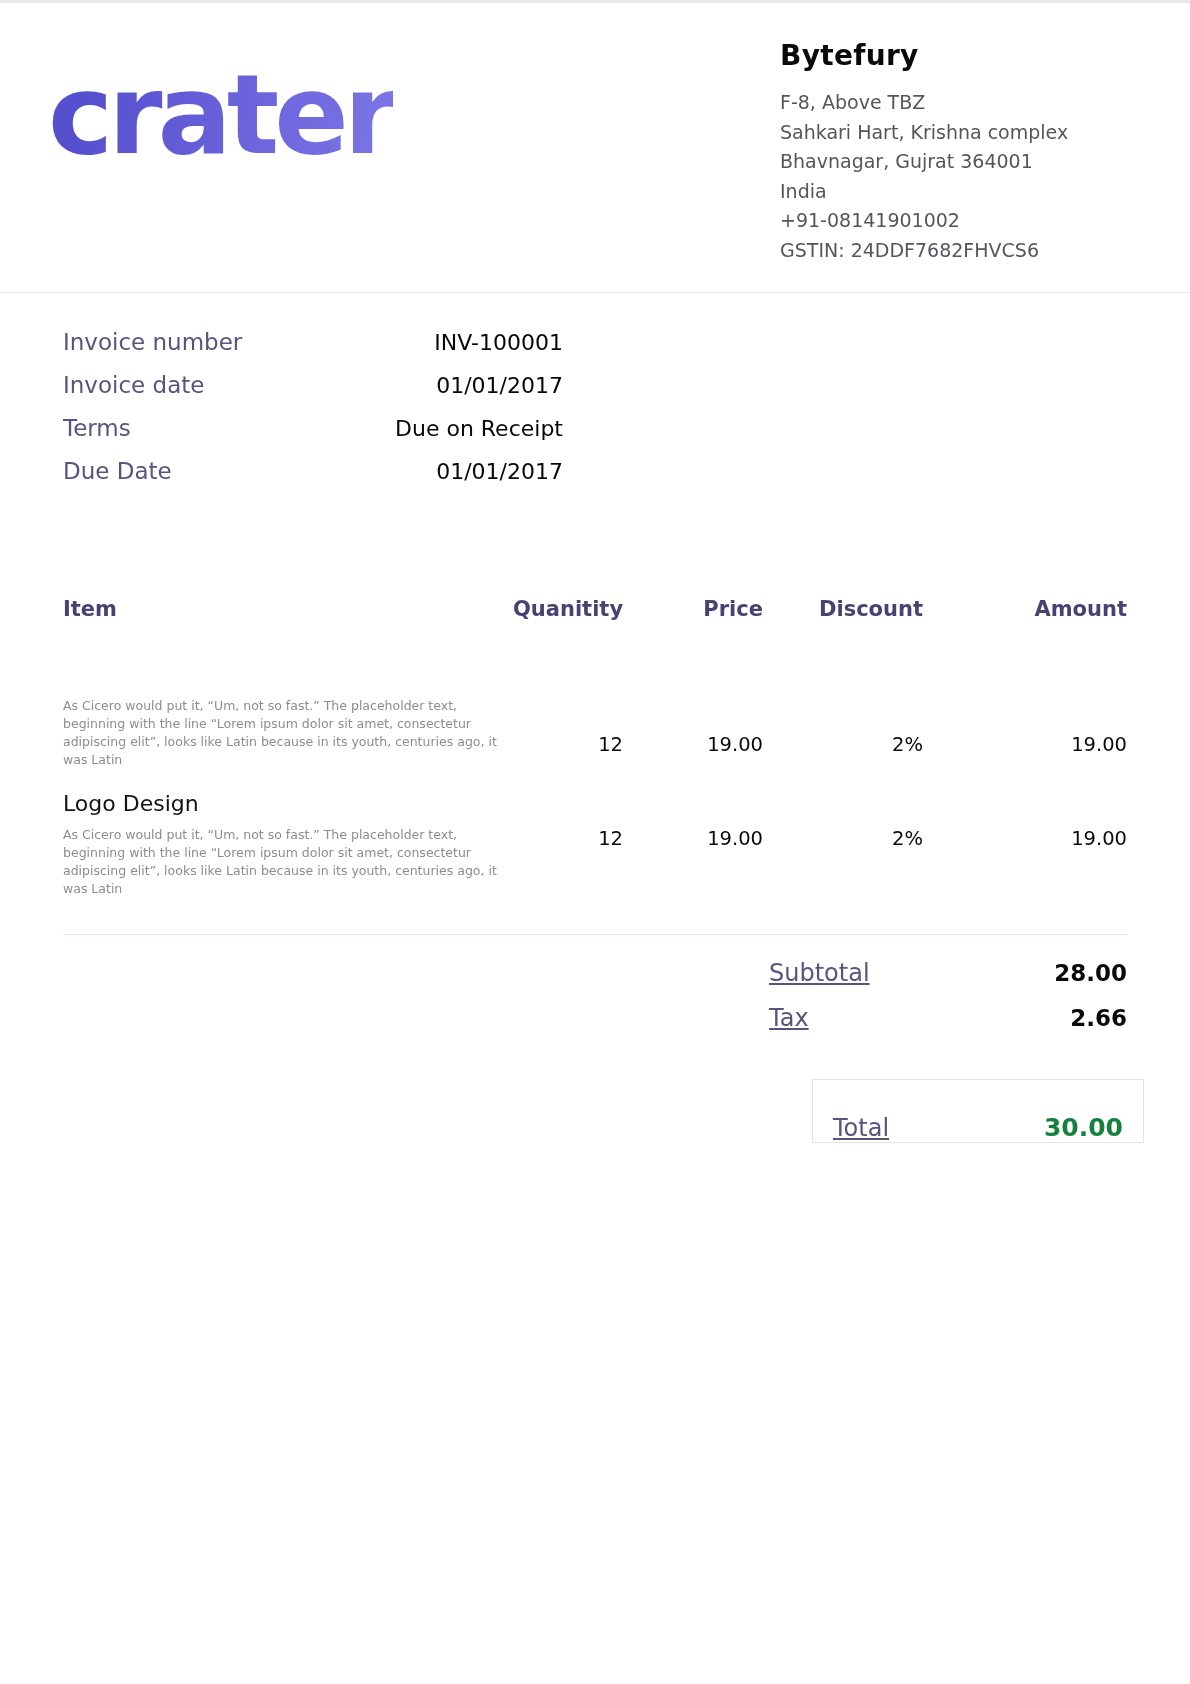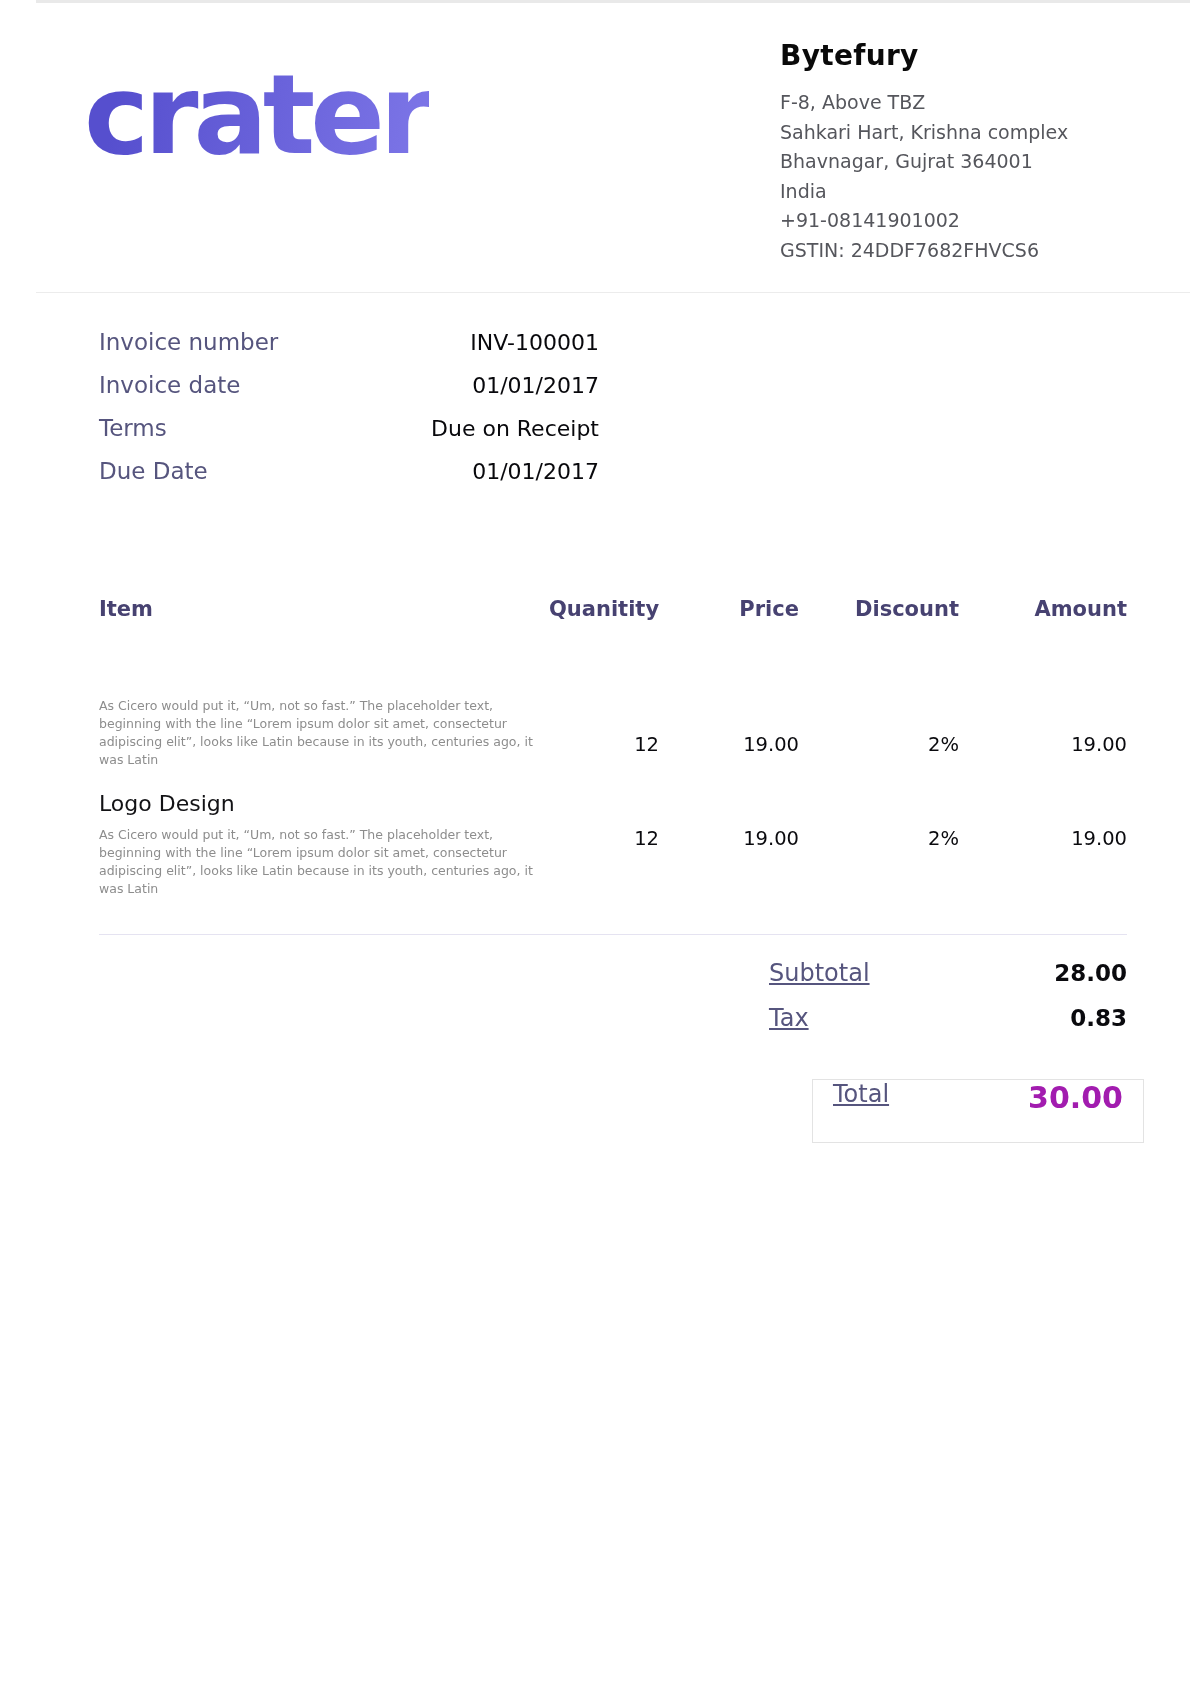--- a/index.html
+++ b/index.html
@@ -5,21 +5,20 @@
   * { margin: 0; padding: 0; box-sizing: border-box; }
   html, body { background: #ffffff; }
   body { font-family: "DejaVu Sans", "Liberation Sans", sans-serif; }
   .page {
     position: relative;
     width: 1190px;
     height: 1684px;
     margin: 0 auto;
     background: #ffffff;
     overflow: hidden;
-    padding-left: 36px;
   }
   .top-strip { height: 3px; background: #e9e9e9; }
 
   
   .header {
     height: 290px;
     border-bottom: 1px solid #ececec;
     display: flex;
     justify-content: space-between;
     padding: 0 70px 0 48px;
@@ -122,25 +121,25 @@
   .totals-value { font-size: 23px; font-weight: 600; color: #0a0a0e; }
   .total-box {
     margin-top: 30px;
     margin-right: -17px;
     width: 332px;
     height: 64px;
     border: 1px solid #e3e3e3;
     background: #ffffff;
     display: flex;
     justify-content: space-between;
-    align-items: flex-start;
+    align-items: flex-end;
     padding: 0 20px;
   }
   .total-box .totals-label { font-size: 24px; }
-  .grand-total { font-size: 30px; font-weight: 700; color: #a21caf; }
+  .grand-total { font-size: 25px; font-weight: 700; color: #15803d; }
 </style>
 </head>
 <body>
 
 <div class="page">
   <div class="top-strip"></div>
 
   <div class="header">
     <div class="logo-wordmark">crater</div>
 
@@ -210,20 +209,20 @@
 
   <div class="divider"></div>
 
   <div class="totals">
     <div class="totals-row">
       <div class="totals-label">Subtotal</div>
       <div class="totals-value">28.00</div>
     </div>
     <div class="totals-row">
       <div class="totals-label">Tax</div>
-      <div class="totals-value">0.83</div>
+      <div class="totals-value">2.66</div>
     </div>
     <div class="total-box">
       <div class="totals-label">Total</div>
       <div class="grand-total">30.00</div>
     </div>
   </div>
 </div>
 
 </body></html>

